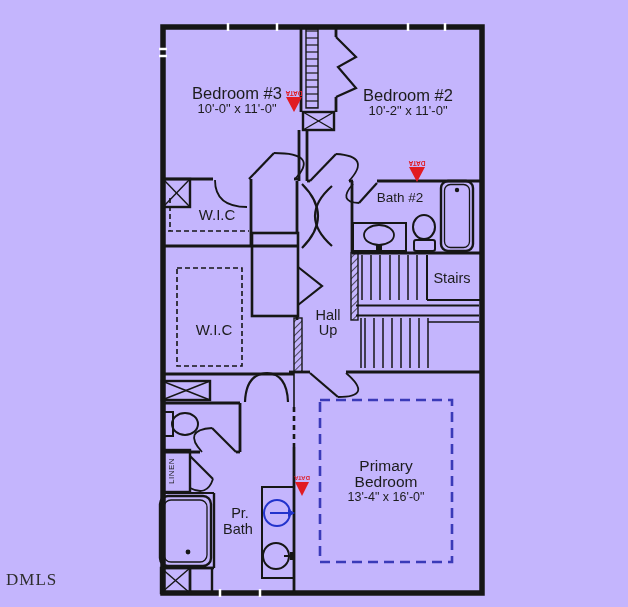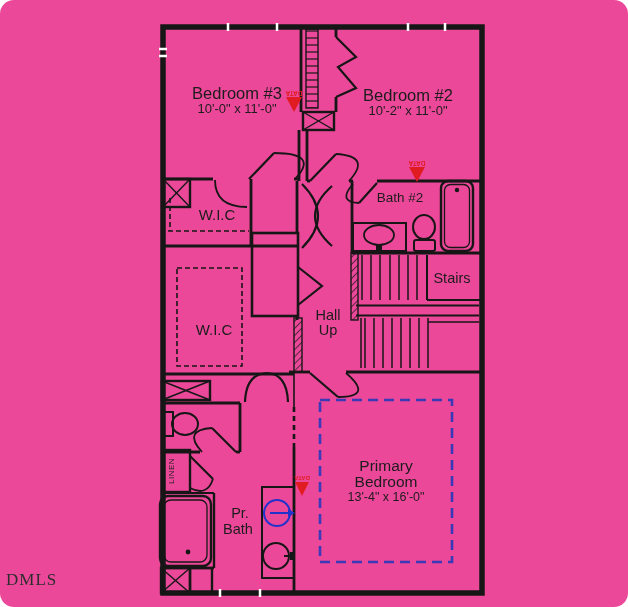--- a/index.html
+++ b/index.html
@@ -1,17 +1,17 @@
 <!DOCTYPE html>
 <html><head>
 <meta charset="utf-8">
 <style>
   html,body{margin:0;padding:0;background:#ffffff;}
-  .stage{position:relative;width:628px;height:607px;background:#ec4899;overflow:hidden;
-         font-family:"Liberation Sans", sans-serif;border-radius:14px;}
+  .stage{position:relative;width:628px;height:607px;background:#c4b5fd;overflow:hidden;
+         font-family:"Liberation Sans", sans-serif;}
   svg{position:absolute;left:0;top:0;}
   .room-label{font-family:"Liberation Sans", sans-serif;fill:#1c1c1c;}
   .wm{font-family:"Liberation Serif", serif;fill:#2e2e2e;letter-spacing:1px;}
   .marker-txt{font-family:"Liberation Sans", sans-serif;font-weight:bold;}
 </style>
 </head>
 <body>
 
 <div class="stage">
 <svg width="628" height="607" viewBox="0 0 628 607">

